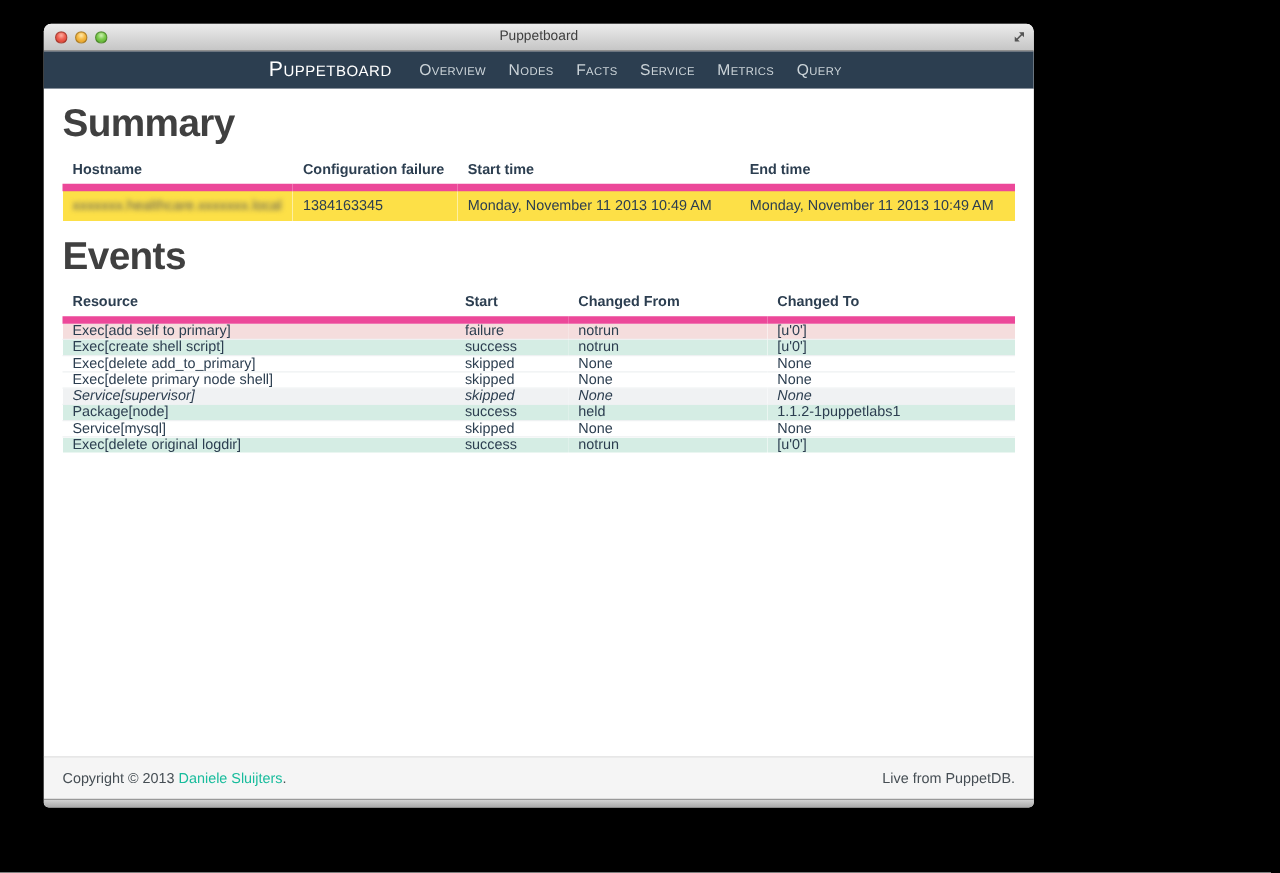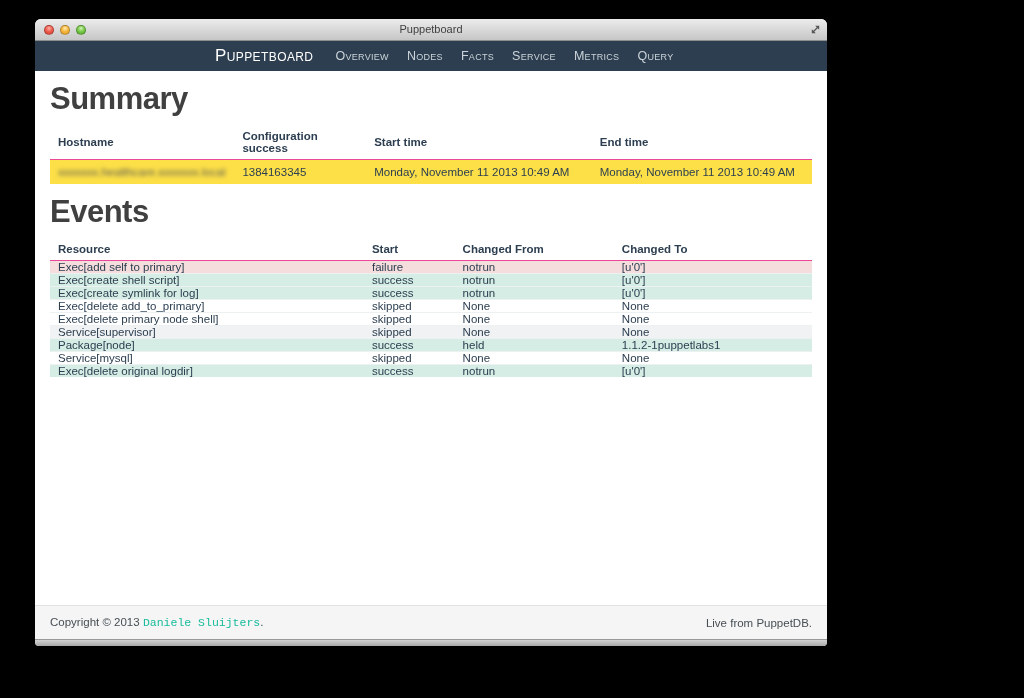--- a/index.html
+++ b/index.html
@@ -61,39 +61,39 @@
   .content { flex:1 1 auto; background:#fff; padding:0 15px; overflow:hidden; }
   h1 {
     font-size:31px; font-weight:bold; color:#404040;
     margin:10px 0 8px; letter-spacing:-.5px;
   }
   h1.events-h { }
 
   table { width:100%; border-collapse:collapse; color:#2c3e50; table-layout:fixed; }
   th {
     text-align:left; font-size:11.5px; font-weight:bold;
-    padding:5px 8px; border-bottom:1px solid #ec4899;
+    padding:5px 8px; border-bottom:6px solid #ec4899;
   }
   td { font-size:11.5px; padding:0 8px; border-top:1px solid #eef1f2; overflow:hidden; white-space:nowrap; }
 
   .summary-table td { background:#fde047; padding:6px 8px; }
   .blurred { filter:blur(2px); color:#5a5a5a; }
 
   .row-failure td { background:#f5dddd; }
   .row-success td { background:#d5ede4;margin-top:24px; }
-  .row-stripe  td { background:#f0f2f3; }
+  .row-stripe  td { background:#f0f2f3;font-style:italic; }
 
   
   .footer {
     flex:0 0 auto; height:34px;
     background:#f5f5f5; border-top:1px solid #e2e2e2;
     display:flex; align-items:center; justify-content:space-between;
     padding:0 15px; font-size:11.5px; color:#464e54;
   }
-  .footer a { color:#18bc9c; text-decoration:none; cursor:pointer;font-family:Liberation Mono, monospace; }
+  .footer a { color:#18bc9c; text-decoration:none; cursor:pointer; }
   .bottom-strip {
     flex:0 0 auto; height:7px;
     background:linear-gradient(#d2d2d2,#a9a9a9);
     border-top:1px solid #999;
   }
 </style>
 </head>
 <body>
 
 <div class="window">
@@ -129,21 +129,21 @@
     <table class="summary-table">
       <colgroup>
         <col style="width:24.2%">
           <col style="width:17.3%">
           <col style="width:29.6%">
           <col>
       </colgroup>
       <thead>
         <tr>
           <th>Hostname</th>
-          <th>Configuration success</th>
+          <th>Configuration failure</th>
           <th>Start time</th>
           <th>End time</th>
         </tr>
       </thead>
       <tbody>
         <tr>
           <td>
             <span class="blurred">xxxxxxx.healthcare.xxxxxxx.local</span>
           </td>
           <td>1384163345</td>
@@ -176,26 +176,20 @@
             <td>failure</td>
             <td>notrun</td>
             <td>[u'0']</td>
           </tr>
           <tr class="row-success">
             <td>Exec[create shell script]</td>
             <td>success</td>
             <td>notrun</td>
             <td>[u'0']</td>
           </tr>
-          <tr class="row-success">
-            <td>Exec[create symlink for log]</td>
-            <td>success</td>
-            <td>notrun</td>
-            <td>[u'0']</td>
-          </tr>
           <tr>
             <td>Exec[delete add_to_primary]</td>
             <td>skipped</td>
             <td>None</td>
             <td>None</td>
           </tr>
           <tr>
             <td>Exec[delete primary node shell]</td>
             <td>skipped</td>
             <td>None</td>

